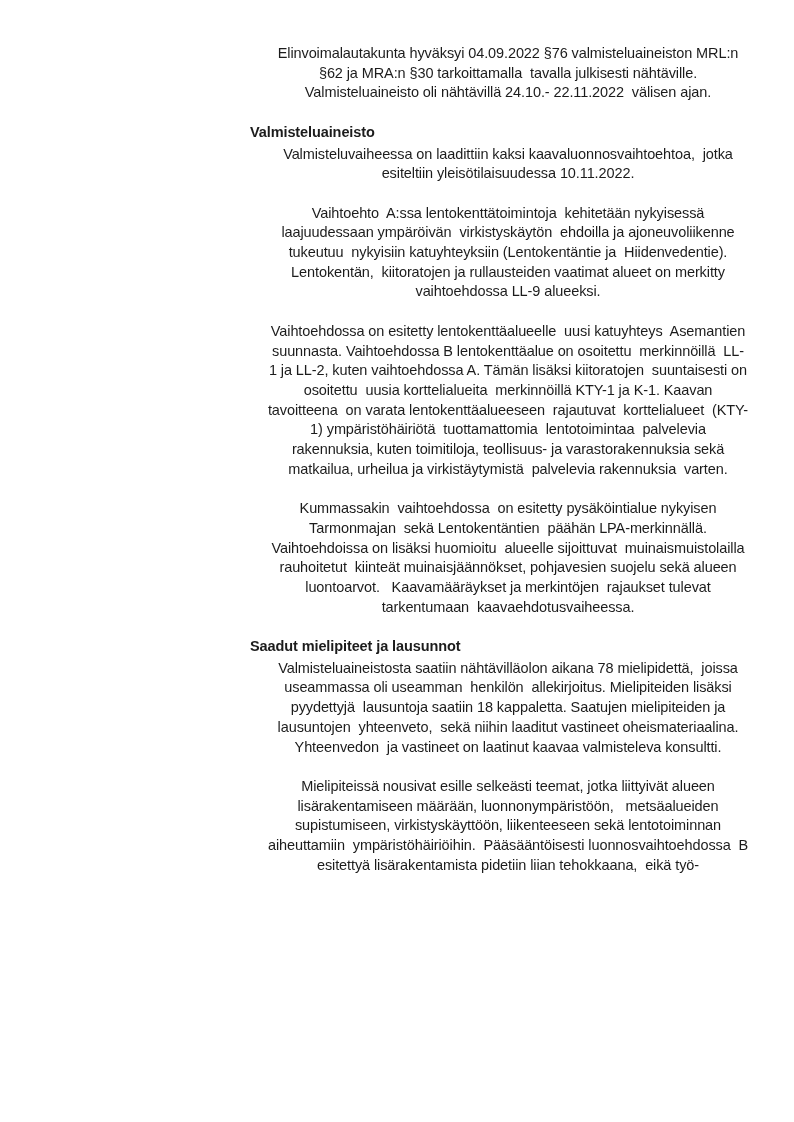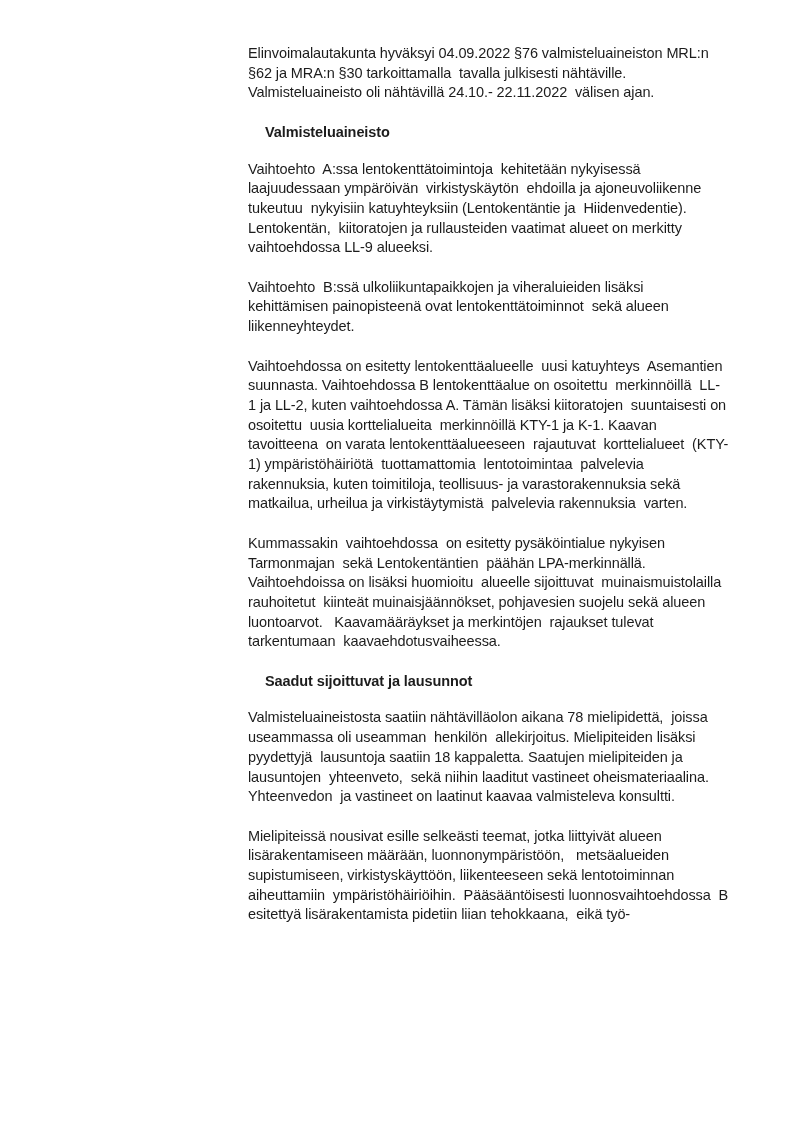--- a/index.html
+++ b/index.html
@@ -22,62 +22,62 @@
     top: 44px;
     width: 520px;
     color: #1c1c1c;
   }
   .doc-body p.paragraph {
     margin: 0 0 19.7px 0;
     font-size: 14.5px;
     line-height: 19.7px;
     white-space: pre;
     letter-spacing: -0.1px;
+    text-align: center;
   }
   .doc-body h3.heading {
-    margin: 17px;
+    margin: 2px;
     font-size: 14.5px;
     line-height: 19.7px;
     font-weight: bold;
     white-space: pre;
     letter-spacing: -0.1px;
   }
 </style>
 </head>
 <body>
 
 <div class="page">
   <main class="doc-body">
       <p class="paragraph">Elinvoimalautakunta hyväksyi 04.09.2022 §76 valmisteluaineiston MRL:n
 §62 ja MRA:n §30 tarkoittamalla  tavalla julkisesti nähtäville.
 Valmisteluaineisto oli nähtävillä 24.10.- 22.11.2022  välisen ajan.</p>
       <h3 class="heading">Valmisteluaineisto</h3>
+      <p class="paragraph">Valmisteluvaiheessa on laadittiin kaksi kaavaluonnosvaihtoehtoa,  jotka
+esiteltiin yleisötilaisuudessa 10.11.2022.</p>
       <p class="paragraph">Vaihtoehto  A:ssa lentokenttätoimintoja  kehitetään nykyisessä
 laajuudessaan ympäröivän  virkistyskäytön  ehdoilla ja ajoneuvoliikenne
 tukeutuu  nykyisiin katuyhteyksiin (Lentokentäntie ja  Hiidenvedentie).
 Lentokentän,  kiitoratojen ja rullausteiden vaatimat alueet on merkitty
 vaihtoehdossa LL-9 alueeksi.</p>
-      <p class="paragraph">Vaihtoehto  B:ssä ulkoliikuntapaikkojen ja viheraluieiden lisäksi
-kehittämisen painopisteenä ovat lentokenttätoiminnot  sekä alueen
-liikenneyhteydet.</p>
       <p class="paragraph">Vaihtoehdossa on esitetty lentokenttäalueelle  uusi katuyhteys  Asemantien
 suunnasta. Vaihtoehdossa B lentokenttäalue on osoitettu  merkinnöillä  LL-
 1 ja LL-2, kuten vaihtoehdossa A. Tämän lisäksi kiitoratojen  suuntaisesti on
 osoitettu  uusia korttelialueita  merkinnöillä KTY-1 ja K-1. Kaavan
 tavoitteena  on varata lentokenttäalueeseen  rajautuvat  korttelialueet  (KTY-
 1) ympäristöhäiriötä  tuottamattomia  lentotoimintaa  palvelevia
 rakennuksia, kuten toimitiloja, teollisuus- ja varastorakennuksia sekä
 matkailua, urheilua ja virkistäytymistä  palvelevia rakennuksia  varten.</p>
       <p class="paragraph">Kummassakin  vaihtoehdossa  on esitetty pysäköintialue nykyisen
 Tarmonmajan  sekä Lentokentäntien  päähän LPA-merkinnällä.
 Vaihtoehdoissa on lisäksi huomioitu  alueelle sijoittuvat  muinaismuistolailla
 rauhoitetut  kiinteät muinaisjäännökset, pohjavesien suojelu sekä alueen
 luontoarvot.   Kaavamääräykset ja merkintöjen  rajaukset tulevat
 tarkentumaan  kaavaehdotusvaiheessa.</p>
-      <h3 class="heading">Saadut sijoittuvat ja lausunnot</h3>
+      <h3 class="heading">Saadut mielipiteet ja lausunnot</h3>
       <p class="paragraph">Valmisteluaineistosta saatiin nähtävilläolon aikana 78 mielipidettä,  joissa
 useammassa oli useamman  henkilön  allekirjoitus. Mielipiteiden lisäksi
 pyydettyjä  lausuntoja saatiin 18 kappaletta. Saatujen mielipiteiden ja
 lausuntojen  yhteenveto,  sekä niihin laaditut vastineet oheismateriaalina.
 Yhteenvedon  ja vastineet on laatinut kaavaa valmisteleva konsultti.</p>
       <p class="paragraph">Mielipiteissä nousivat esille selkeästi teemat, jotka liittyivät alueen
 lisärakentamiseen määrään, luonnonympäristöön,   metsäalueiden
 supistumiseen, virkistyskäyttöön, liikenteeseen sekä lentotoiminnan
 aiheuttamiin  ympäristöhäiriöihin.  Pääsääntöisesti luonnosvaihtoehdossa  B
 esitettyä lisärakentamista pidetiin liian tehokkaana,  eikä työ-</p>

